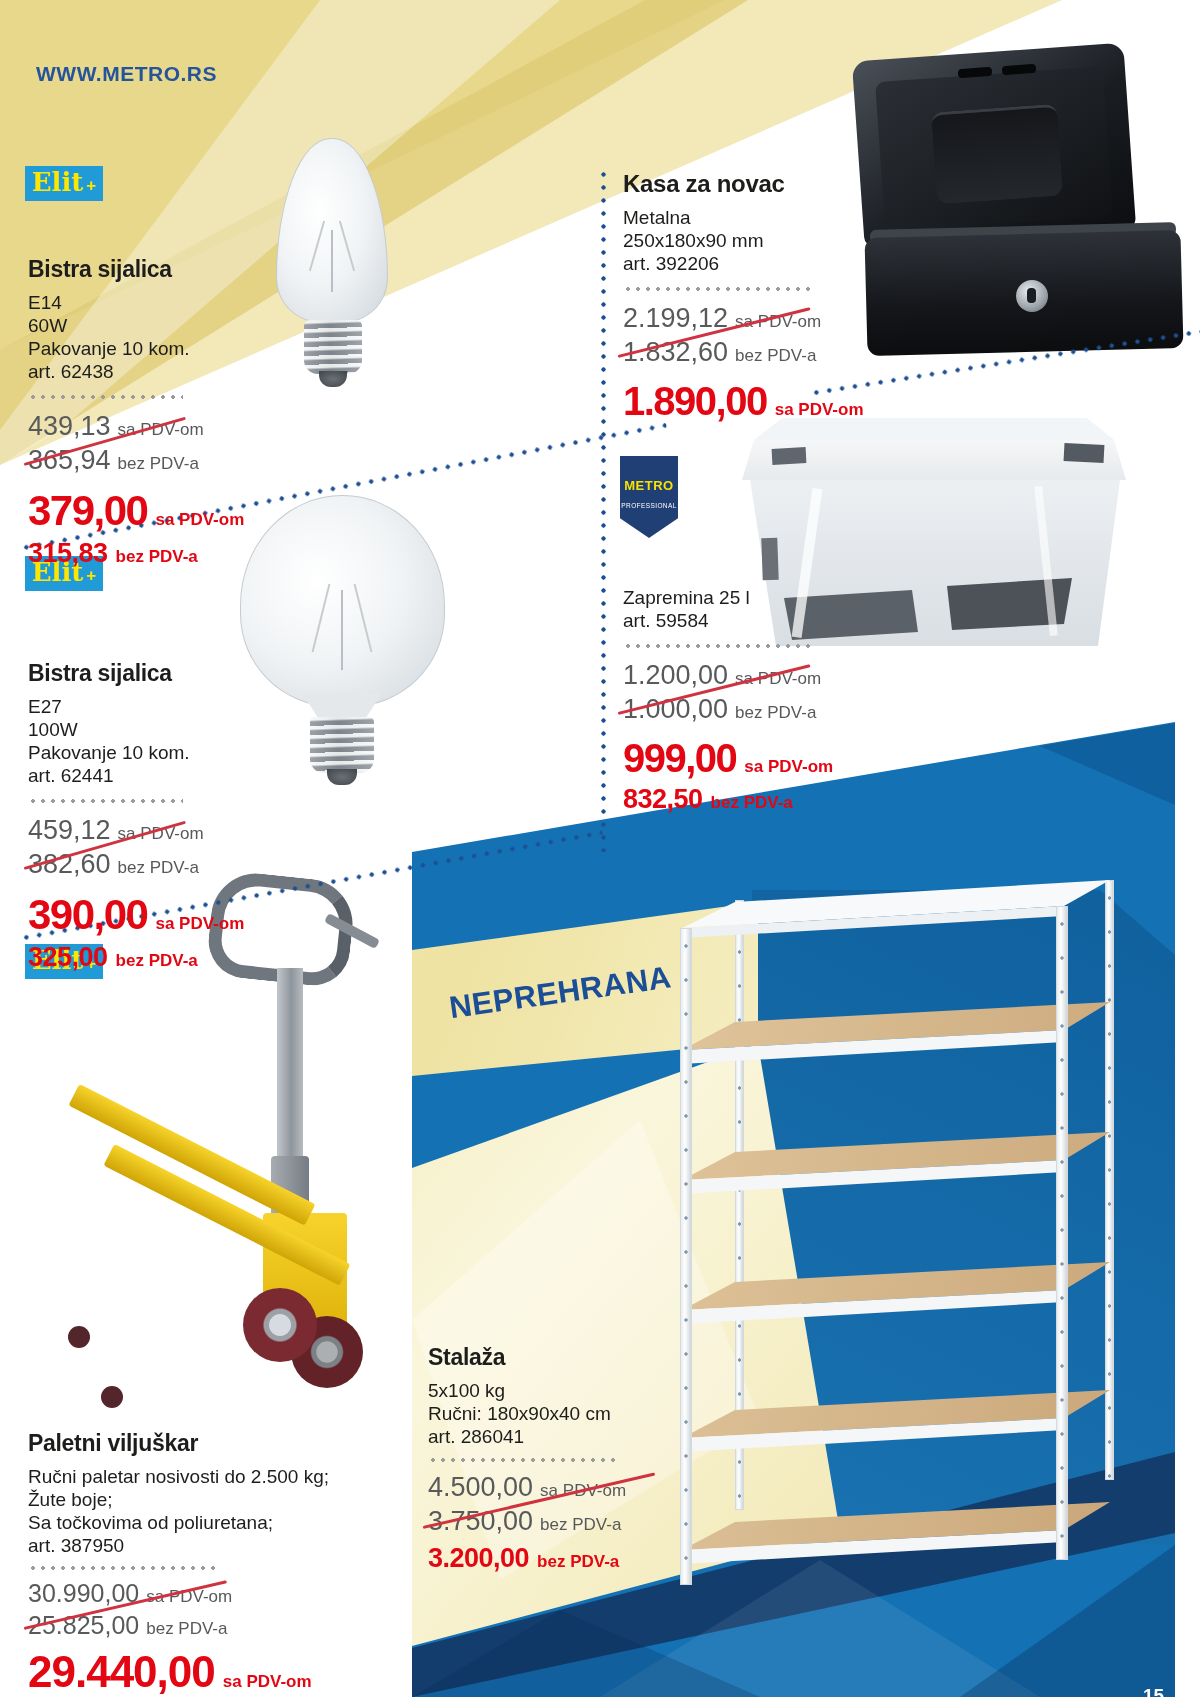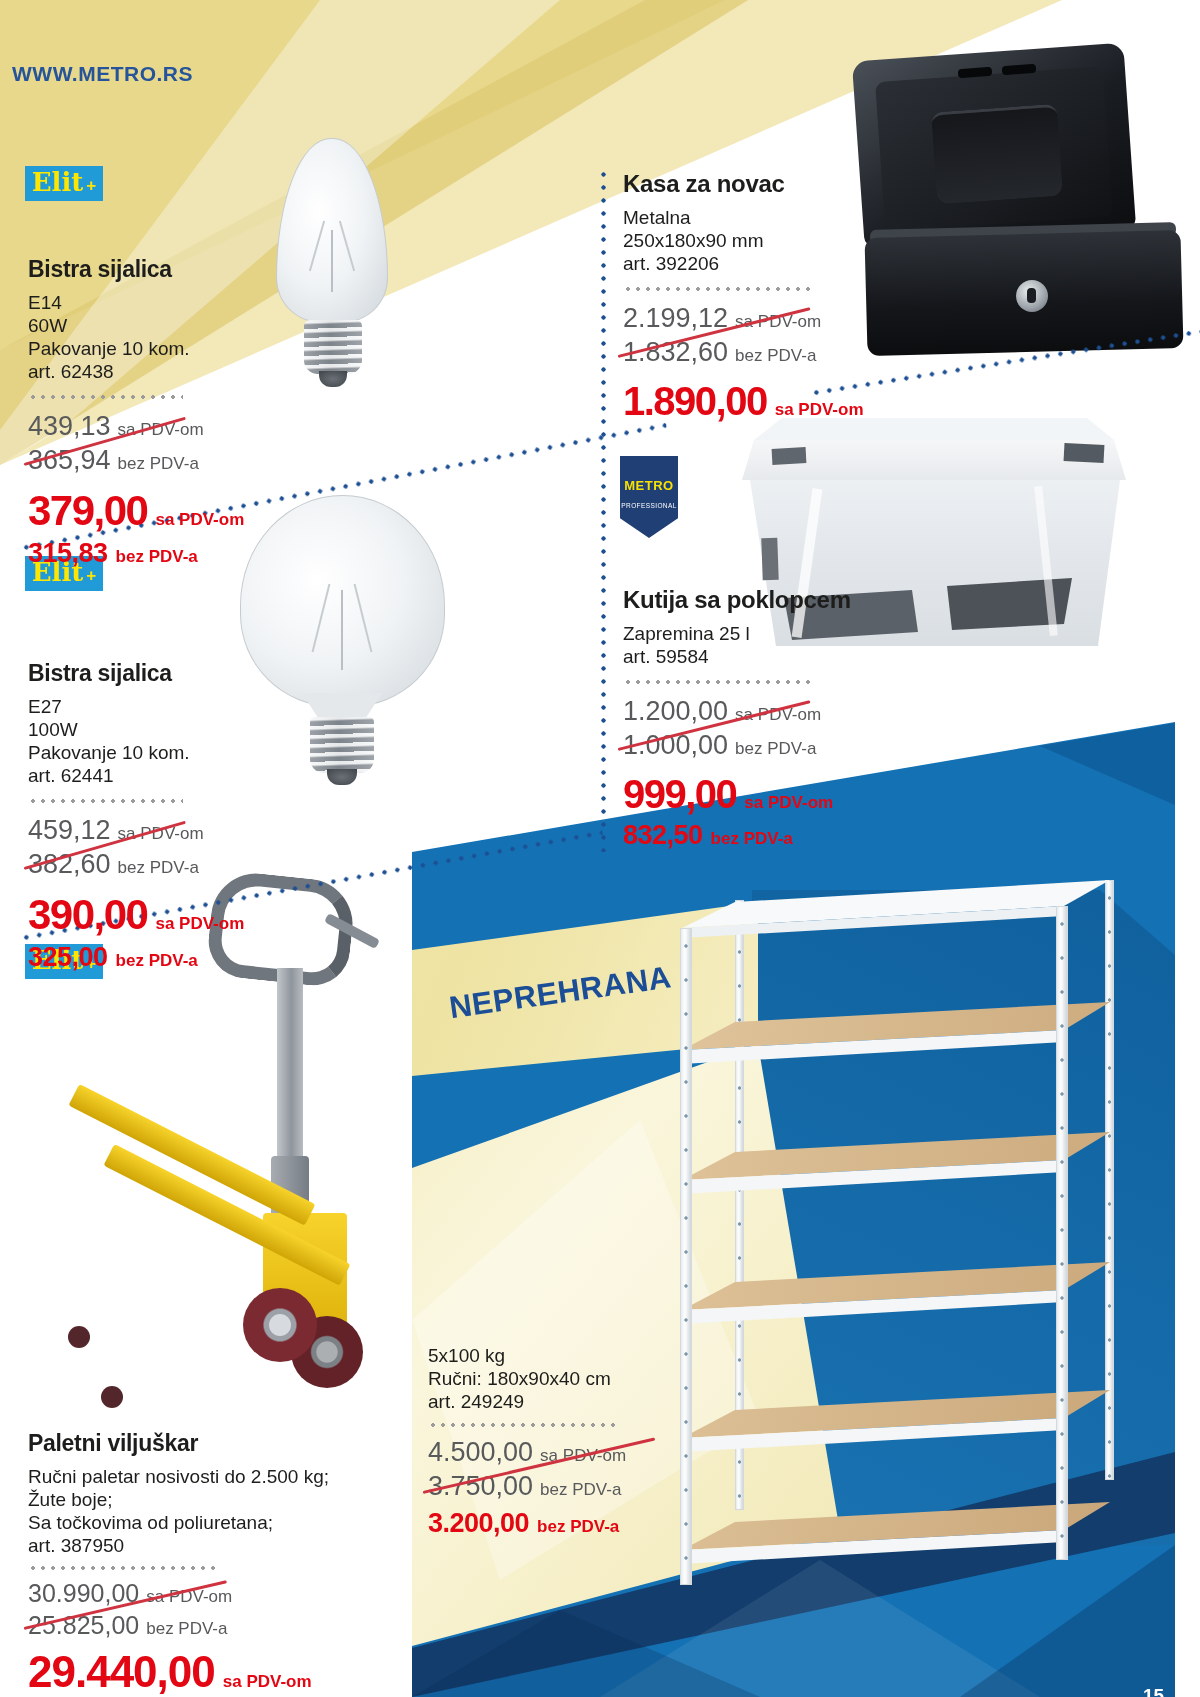--- a/index.html
+++ b/index.html
@@ -46,21 +46,21 @@
   .new-main { margin-top:8px; color:#e30613; font-weight:700; white-space:nowrap; }
   .new-main .num { font-size:42px; letter-spacing:-1.5px; }
   .new-main .lbl, .new-sub .lbl { font-size:17px; font-weight:700; margin-left:8px; color:#e30613; }
   .new-sub { color:#e30613; font-weight:700; margin-top:3px; white-space:nowrap; }
   .new-sub .num { font-size:27px; letter-spacing:-.5px; }
   .sz40 .new-main .num { font-size:40px; }
   .sz35 .new-main .num { font-size:44px; letter-spacing:-1px; }
   .sz44 .new-main .num { font-size:44px; }
   .sm-old .old { font-size:25px; line-height:28px; }
 
-  .url { position:absolute; left:12px; top:62px; font-size:21px; font-weight:700;
+  .url { position:absolute; left:36px; top:62px; font-size:21px; font-weight:700;
     color:#26549b; letter-spacing:.5px; }
   .banner { position:absolute; left:448px; top:968px; width:320px;
     font-size:31px; font-weight:800; color:#1b4e96; letter-spacing:.5px;
     transform:rotate(-8deg); }
   .pagenum { position:absolute; left:1143px; top:1645px; font-size:19px; font-weight:700; color:#ffffff;margin-top:40px; }
 
   
   .d { position:absolute; }
   .glass { background:radial-gradient(ellipse at 38% 40%, #ffffff 0%, #f0f3f5 48%, #dbe0e4 82%, #ced4d8 100%);
     border:1px solid #c5cbcf; }
@@ -248,21 +248,20 @@
     <div class="gdots" style="width:192px;"></div>
     <div class="price-area">
       <div class="old"><span>2.199,12</span><span class="lbl">sa PDV-om</span></div>
       <div class="old"><span>1.832,60</span><span class="lbl">bez PDV-a</span></div>
       <div class="strike" style="left:-5px; top:52px; width:198px; transform:rotate(-14deg);"></div>
     </div>
     <div class="new-main"><span class="num">1.890,00</span><span class="lbl">sa PDV-om</span></div>
   </div>
 
   <div class="prod rt sz40" style="left:623px; top:586px;">
-    <div class="p-title">Kutija sa poklopcem</div>
     <div class="p-line">Zapremina 25 l</div>
     <div class="p-line">art. 59584</div>
     <div class="gdots" style="width:192px;"></div>
     <div class="price-area">
       <div class="old"><span>1.200,00</span><span class="lbl">sa PDV-om</span></div>
       <div class="old"><span>1.000,00</span><span class="lbl">bez PDV-a</span></div>
       <div class="strike" style="left:-5px; top:52px; width:198px; transform:rotate(-14deg);"></div>
     </div>
     <div class="new-main"><span class="num">999,00</span><span class="lbl">sa PDV-om</span></div>
     <div class="new-sub"><span class="num">832,50</span><span class="lbl">bez PDV-a</span></div>
@@ -294,23 +293,24 @@
     <div class="price-area">
       <div class="old"><span>30.990,00</span><span class="lbl">sa PDV-om</span></div>
       <div class="old"><span>25.825,00</span><span class="lbl">bez PDV-a</span></div>
       <div class="strike" style="left:-4px; top:48px; width:208px; transform:rotate(-13deg);"></div>
     </div>
     <div class="new-main" style="margin-top:4px;"><span class="num">29.440,00</span><span class="lbl">sa PDV-om</span></div>
     <div class="new-sub" style="margin-top:1px;"><span class="num">24.533,33</span></div>
   </div>
 
   <div class="prod sz44" style="left:428px; top:1344px;">
+    <div class="p-title">Stalaža</div>
     <div class="p-line">5x100 kg</div>
     <div class="p-line">Ručni: 180x90x40 cm</div>
-    <div class="p-line">art. 249249</div>
+    <div class="p-line">art. 286041</div>
     <div class="gdots" style="width:192px; margin:10px 0;"></div>
     <div class="price-area">
       <div class="old"><span>4.500,00</span><span class="lbl">sa PDV-om</span></div>
       <div class="old"><span>3.750,00</span><span class="lbl">bez PDV-a</span></div>
       <div class="strike" style="left:-5px; top:54px; width:238px; transform:rotate(-13deg);"></div>
     </div>
     <div class="new-sub"><span class="num">3.200,00</span><span class="lbl">bez PDV-a</span></div>
   </div>
 
   <div class="pagenum">15</div>

